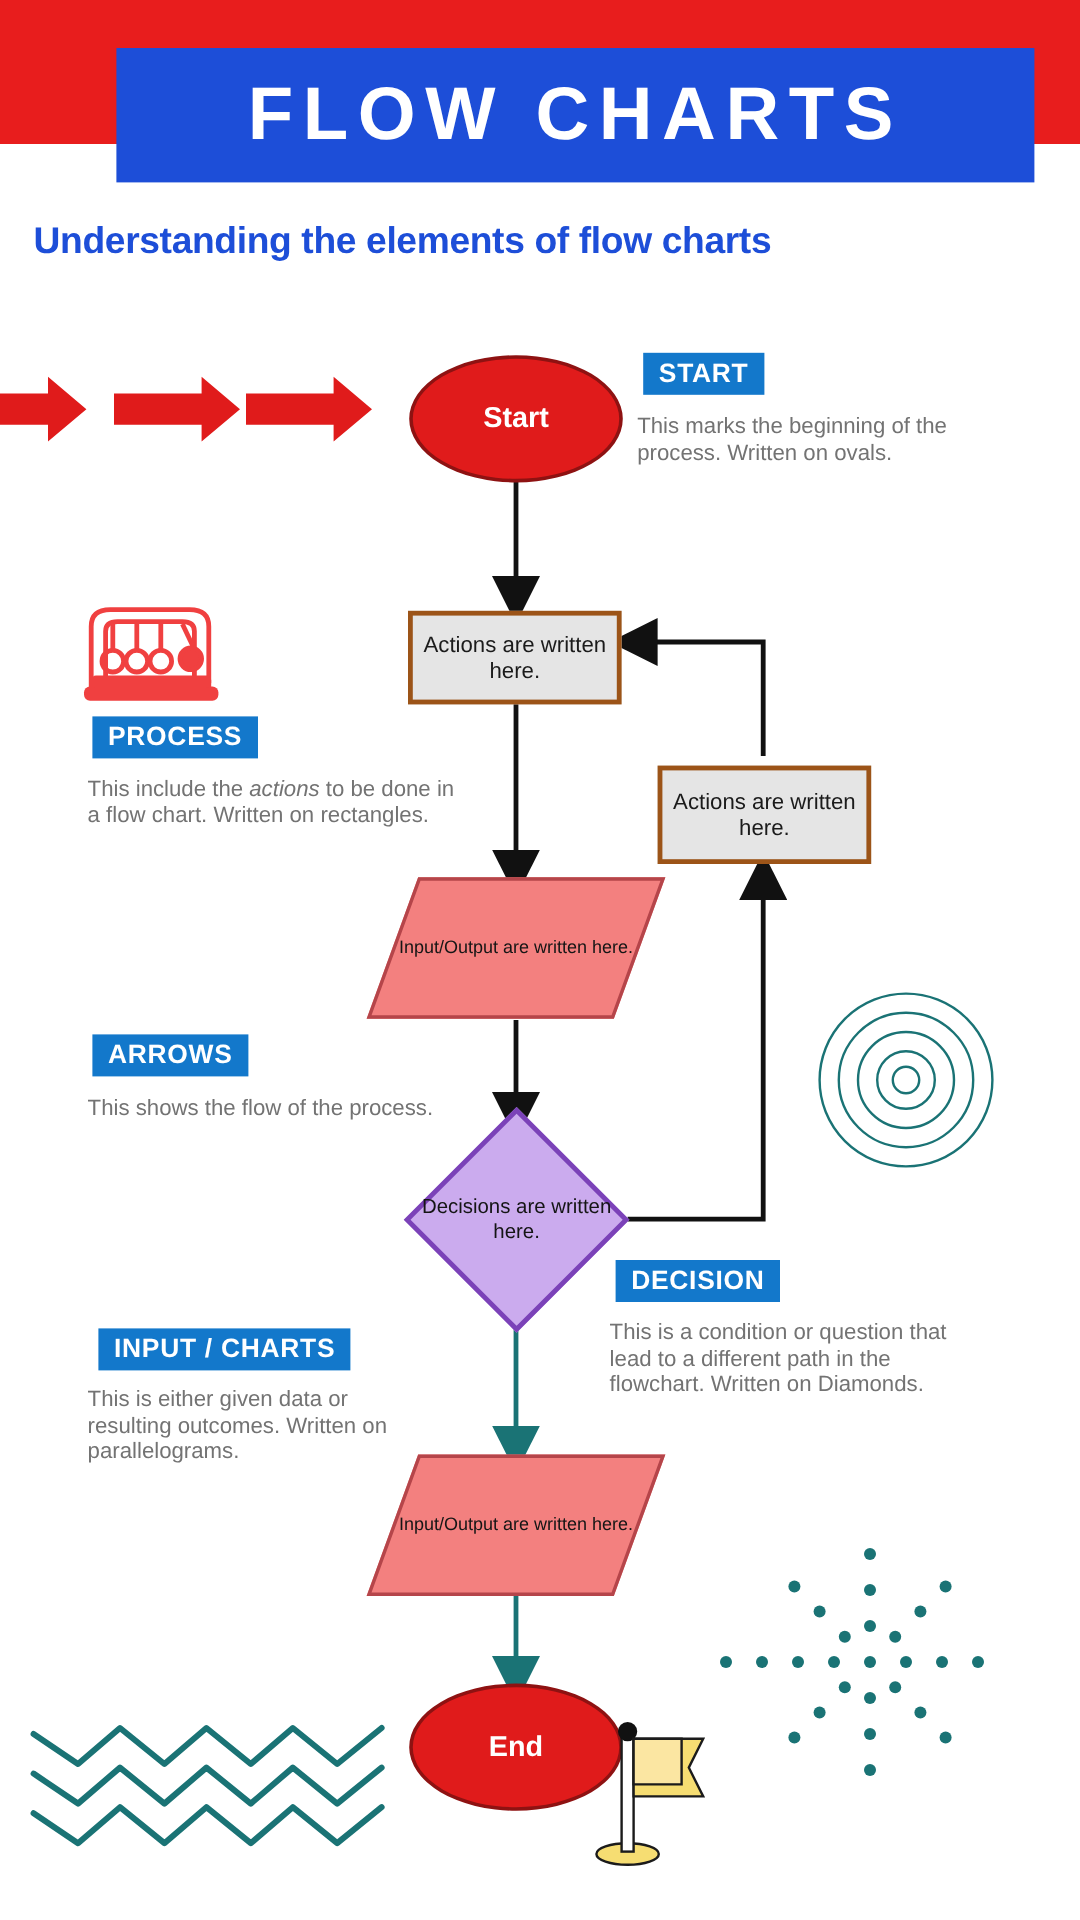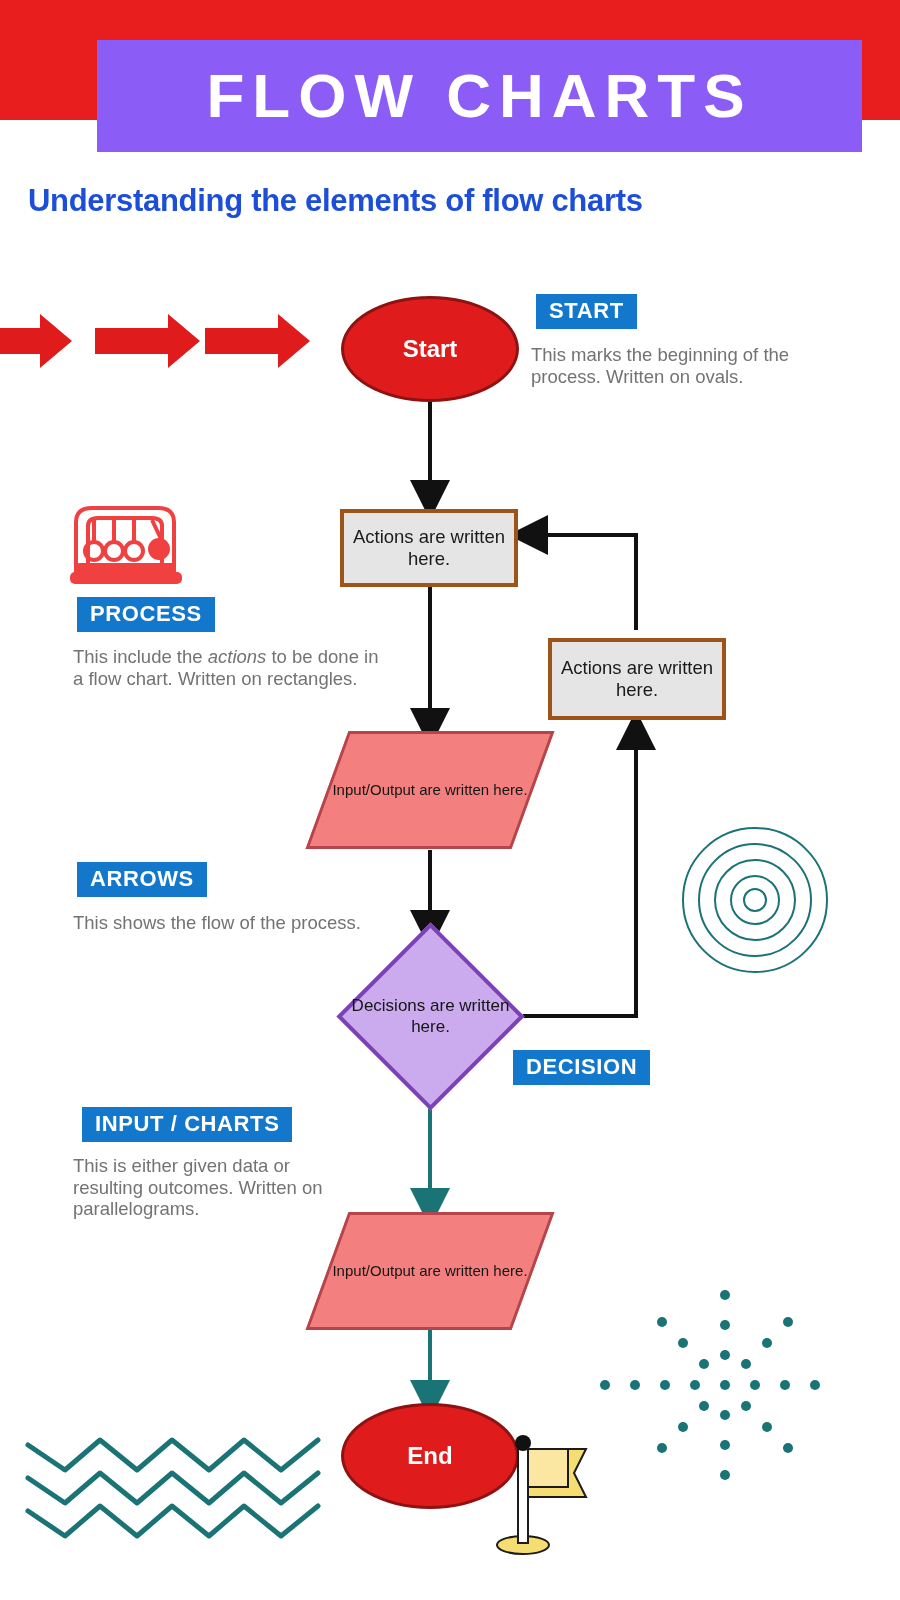--- a/index.html
+++ b/index.html
@@ -13,21 +13,21 @@
   }
   #page { position: relative; width: 900px; height: 1600px; overflow: hidden; }
 
   
   .red-band {
     position: absolute; left: 0; top: 0; width: 900px; height: 120px;
     background: #E81D1D;
   }
   .title-box {
     position: absolute; left: 97px; top: 40px; width: 765px; height: 112px;
-    background: #8b5cf6;
+    background: #1d4ed8;
     display: flex; align-items: center; justify-content: center;
   }
   .title-text {
     color: #ffffff;
     font-family: "Liberation Sans", sans-serif;
     font-weight: bold;
     font-size: 62px;
     letter-spacing: 8px;
     line-height: 1;
   }
@@ -279,19 +279,20 @@
   </div>
 
   <div class="tag" style="left:77px; top:862px;">
     <span>ARROWS</span>
   </div>
   <div class="desc" style="left:73px; top:912px; width:290px;">This shows the flow of the process.</div>
 
   <div class="tag" style="left:513px; top:1050px;">
     <span>DECISION</span>
   </div>
+  <div class="desc" style="left:508px; top:1099px; width:315px;">This is a condition or question that lead to a different path in the flowchart. Written on Diamonds.</div>
 
   <div class="tag" style="left:82px; top:1107px;">
     <span>INPUT / CHARTS</span>
   </div>
   <div class="desc" style="left:73px; top:1155px; width:280px;">This is either given data or resulting outcomes. Written on parallelograms.</div>
 
 </div>
 
 </body></html>

